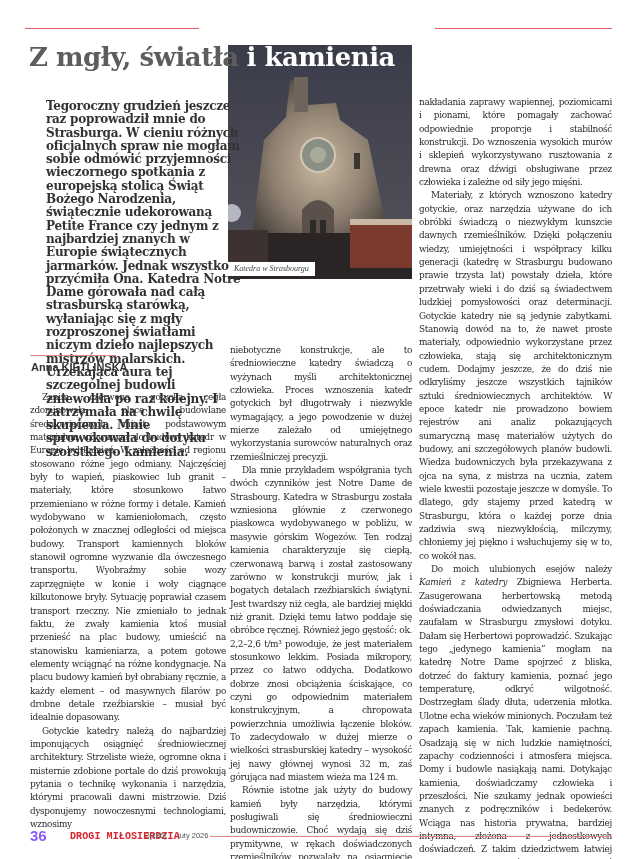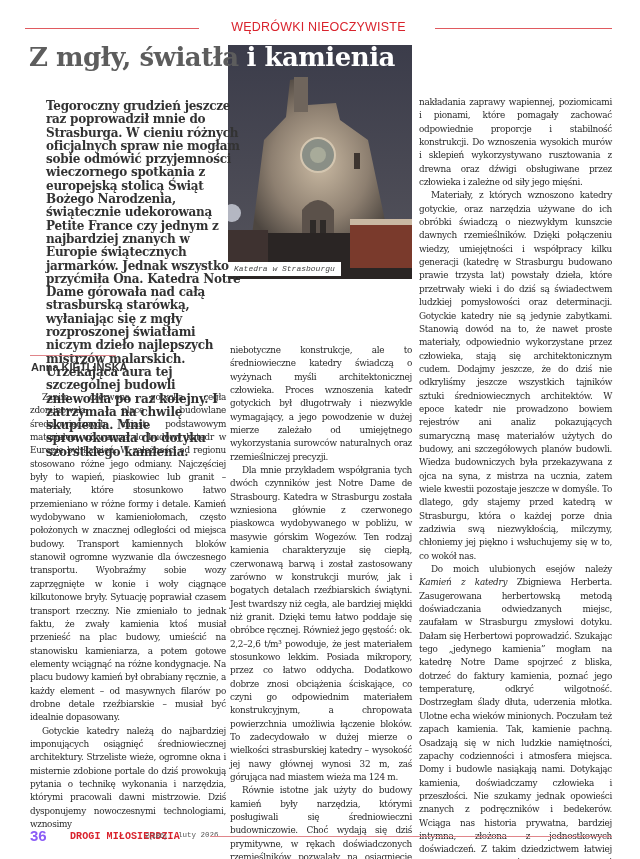--- a/index.html
+++ b/index.html
@@ -13,21 +13,21 @@
          font-family: "Liberation Sans", sans-serif; font-size: 12.5px; color: #d9232d; letter-spacing: 0.2px; }
 
   .title { position: absolute; left: 29px; top: 42px; font-family: "DejaVu Serif", serif;
          font-weight: bold; font-size: 26px; color: #5d5d5d; white-space: nowrap; letter-spacing: -0.5px; z-index: 3; }
   .title .part2 { color: #ffffff; margin-left: 8px; }
 
   .photo { position: absolute; left: 228px; top: 45px; width: 184px; height: 234px; overflow: hidden;
          background: linear-gradient(180deg, #3a3b48 0%, #4b4b55 40%, #3c3a3d 75%, #2a2424 100%); }
   .photo svg { position: absolute; left: 0; top: 0; }
   .caption { position: absolute; left: 228px; top: 262px; background: #ffffff; padding: 2px 6px 3px 6px;
-         font-family: Liberation Mono, monospace; font-style: italic; font-size: 8px; color: #444; }
+         font-family: Liberation Serif, serif; font-style: italic; font-size: 8px; color: #444; }
 
   .lead { position: absolute; left: 46px; top: 100px; width: 196px; font-family: "DejaVu Serif", serif;
          font-weight: bold; font-size: 12px; line-height: 13.3px; color: #333; letter-spacing: -0.25px; }
   .author-line { position: absolute; left: 30px; top: 355px; width: 86px; height: 1px; background: #e0858a; }
   .author { position: absolute; left: 31px; top: 361px; font-family: "Liberation Sans", sans-serif;
          font-weight: bold; font-size: 11px; color: #333; }
 
   .col { position: absolute; font-family: "DejaVu Serif", serif; font-size: 8.9px; line-height: 13.35px;
          color: #2a2a2a; text-align: justify; letter-spacing: -0.3px; }
   .col p { margin: 0; text-indent: 12px; }
@@ -37,30 +37,29 @@
   .col3 { left: 419px; top: 48px; width: 193px; }
   .endmark { display: inline-block; width: 6px; height: 9px; background: #b89b6a; margin-left: 4px; vertical-align: -1px; float: right; margin-top: 2px; }
 
   .footer { position: absolute; left: 30px; top: 829px; width: 582px; height: 16px; }
   .footer .pagenum { position: absolute; left: 0; top: -2px; font-family: "Liberation Sans", sans-serif;
          font-weight: bold; font-size: 15px; color: #8b5cf6; }
   .footer .mag { position: absolute; left: 40px; top: 2px; font-family: Liberation Mono, monospace;
          font-weight: bold; font-size: 10px; color: #d9232d; letter-spacing: 0.1px; }
   .footer .issue { position: absolute; left: 115px; top: 2px; font-family: "Liberation Sans", sans-serif;
          font-size: 7.5px; color: #555; }
-  .footer .date { position: absolute; left: 148px; top: 2px; font-family: Liberation Mono, monospace;
+  .footer .date { position: absolute; left: 148px; top: 2px; font-family: Liberation Sans, sans-serif;
          font-size: 7.5px; color: #555; }
   .footer .rule { position: absolute; left: 180px; right: 0; top: 7px; height: 1px; background: #e0858a; }
 </style>
 </head>
 <body>
 
 <div class="section-header">
   <div class="line l"></div>
-  <div class="label">WĘDRÓWKI NIEOCZYWISTE</div>
   <div class="line r"></div>
 </div>
 
 <div class="photo">
   <svg width="184" height="234" viewBox="0 0 184 234">
     <defs>
       <radialGradient id="glow" cx="50%" cy="55%" r="60%">
         <stop offset="0%" stop-color="#c9b9a2"></stop>
         <stop offset="60%" stop-color="#8d7f70"></stop>
         <stop offset="100%" stop-color="#4d4640"></stop>

